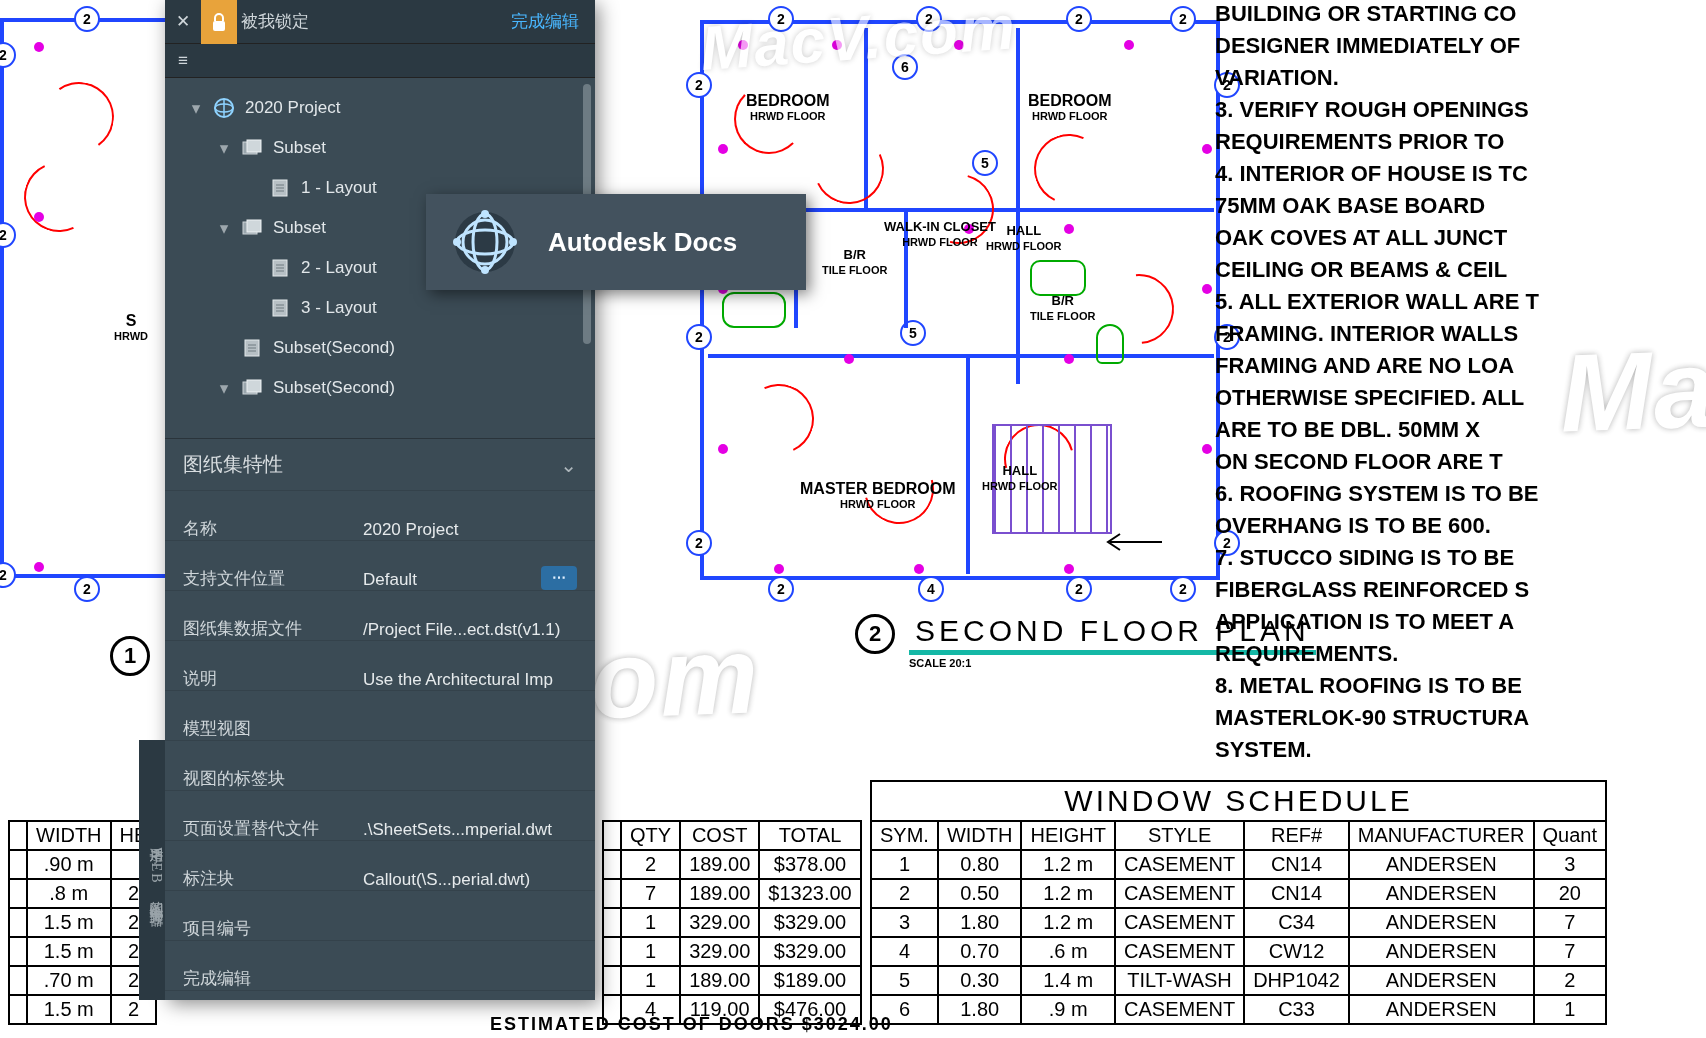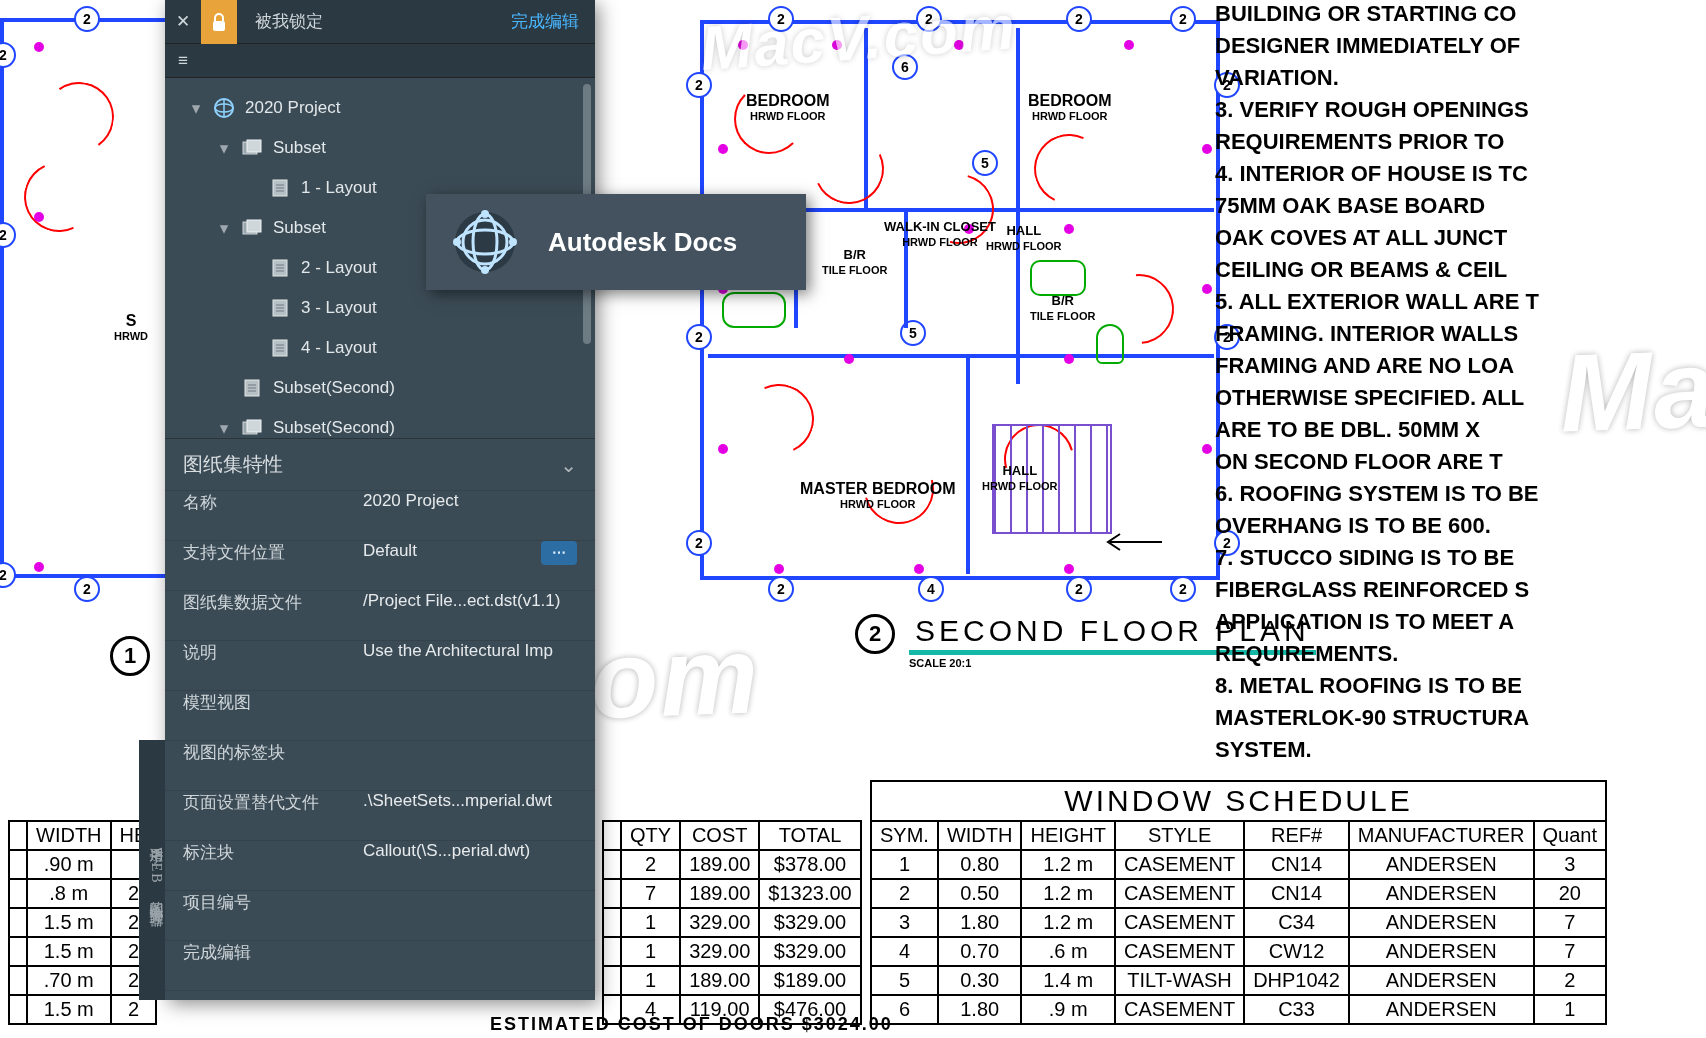--- a/index.html
+++ b/index.html
@@ -40,36 +40,36 @@
   .tbl-right{left:870px;top:780px}
 
   .est-line{position:absolute;left:490px;top:1014px;font:700 18px "Arial Narrow",Arial;letter-spacing:2px}
 
   
   .panel{position:absolute;left:165px;top:0;width:430px;height:1000px;background:#3b4b55;color:#d8dde0;font:400 17px "Microsoft YaHei",Arial;box-shadow:4px 4px 18px rgba(0,0,0,.45);display:flex;flex-direction:column}
   .panel .titlebar{height:44px;display:flex;align-items:center;background:#2b3942;border-bottom:1px solid #222}
   .panel .close{width:36px;text-align:center;color:#cfd6da;cursor:pointer}
   .panel .menu{width:36px;text-align:center;color:#cfd6da;cursor:pointer}
   .panel .lock{width:36px;height:44px;background:#e8a33b;display:flex;align-items:center;justify-content:center}
-  .panel .locktxt{flex:1;padding-left:18px;color:#cfd6da}
+  .panel .locktxt{flex:1;padding-left:4px;color:#cfd6da}
   .panel .done{color:#49b7ff;padding:0 16px;cursor:pointer}
 
   .panel .scroll{position:relative;flex:0 0 360px;overflow:hidden;background:#3b4b55}
   .panel .scroll .bar{position:absolute;right:4px;top:6px;width:8px;height:260px;background:#6d7b83;border-radius:4px}
   .tree{padding:10px 0 10px 6px}
   .tree .row{display:flex;align-items:center;height:40px;gap:10px;padding-left:var(--ind,20px);cursor:pointer}
   .tree .tw{width:14px;height:14px;display:inline-flex;align-items:center;justify-content:center;color:#9da7ad}
   .tree .ico{width:22px;height:22px;display:inline-flex;align-items:center;justify-content:center}
   .tree .txt{flex:1;color:#e2e7ea}
 
   .prop-head{height:52px;display:flex;align-items:center;justify-content:space-between;padding:0 18px;background:#3b4b55;border-top:1px solid #2a343b;font-size:20px}
   .prop-head .chev{color:#aeb7bc;cursor:pointer}
 
   .props{flex:1;overflow:hidden;background:#3b4b55}
-  .prow{display:flex;align-items:flex-start;height:50px;padding:0 18px;border-top:1px solid #34424b}
+  .prow{display:flex;align-items:flex-end;height:50px;padding:0 18px;border-top:1px solid #34424b}
   .prow .pl{width:180px;color:#cfd6da;font-size:17px}
   .prow .pv{flex:1;color:#e6eaec;font-size:17px;white-space:nowrap;overflow:hidden;text-overflow:ellipsis}
   .prow .dots{width:36px;height:24px;border-radius:4px;background:#2c6ea3;color:#dfefff;text-align:center;font:700 14px/22px Arial;cursor:pointer;margin-left:6px}
 
   .side-tab{position:absolute;left:-26px;bottom:0;width:26px;height:260px;background:#2b3942;color:#9aa4aa;font:400 14px "Microsoft YaHei";writing-mode:vertical-rl;text-align:center;padding:12px 0;letter-spacing:2px}
 
   
   .tooltip{position:absolute;left:426px;top:194px;width:380px;height:96px;background:#43525e;display:flex;align-items:center;gap:28px;padding:0 24px;box-shadow:4px 4px 14px rgba(0,0,0,.5)}
   .tooltip .glyph{width:70px;height:70px}
   .tooltip .txt{color:#fff;font:600 26px Arial}
@@ -480,32 +480,20 @@
             <span class="ico">
               <svg width="18" height="20">
                 <rect x="2" y="2" width="14" height="16" fill="#b7c0c5" stroke="#e4e9eb"></rect>
                 <line x1="5" y1="7" x2="13" y2="7" stroke="#6f7a80"></line>
                 <line x1="5" y1="10" x2="13" y2="10" stroke="#6f7a80"></line>
                 <line x1="5" y1="13" x2="13" y2="13" stroke="#6f7a80"></line>
               </svg>
             </span>
             <span class="txt">3 - Layout</span>
           </div>
-          <div class="row" style="--ind: 74px;">
-            <span class="tw"></span>
-            <span class="ico">
-              <svg width="18" height="20">
-                <rect x="2" y="2" width="14" height="16" fill="#b7c0c5" stroke="#e4e9eb"></rect>
-                <line x1="5" y1="7" x2="13" y2="7" stroke="#6f7a80"></line>
-                <line x1="5" y1="10" x2="13" y2="10" stroke="#6f7a80"></line>
-                <line x1="5" y1="13" x2="13" y2="13" stroke="#6f7a80"></line>
-              </svg>
-            </span>
-            <span class="txt">4 - Layout</span>
-          </div>
           <div class="row" style="--ind: 46px;">
             <span class="tw"></span>
             <span class="ico">
               <svg width="18" height="20">
                 <rect x="2" y="2" width="14" height="16" fill="#b7c0c5" stroke="#e4e9eb"></rect>
                 <line x1="5" y1="7" x2="13" y2="7" stroke="#6f7a80"></line>
                 <line x1="5" y1="10" x2="13" y2="10" stroke="#6f7a80"></line>
                 <line x1="5" y1="13" x2="13" y2="13" stroke="#6f7a80"></line>
               </svg>
             </span>

